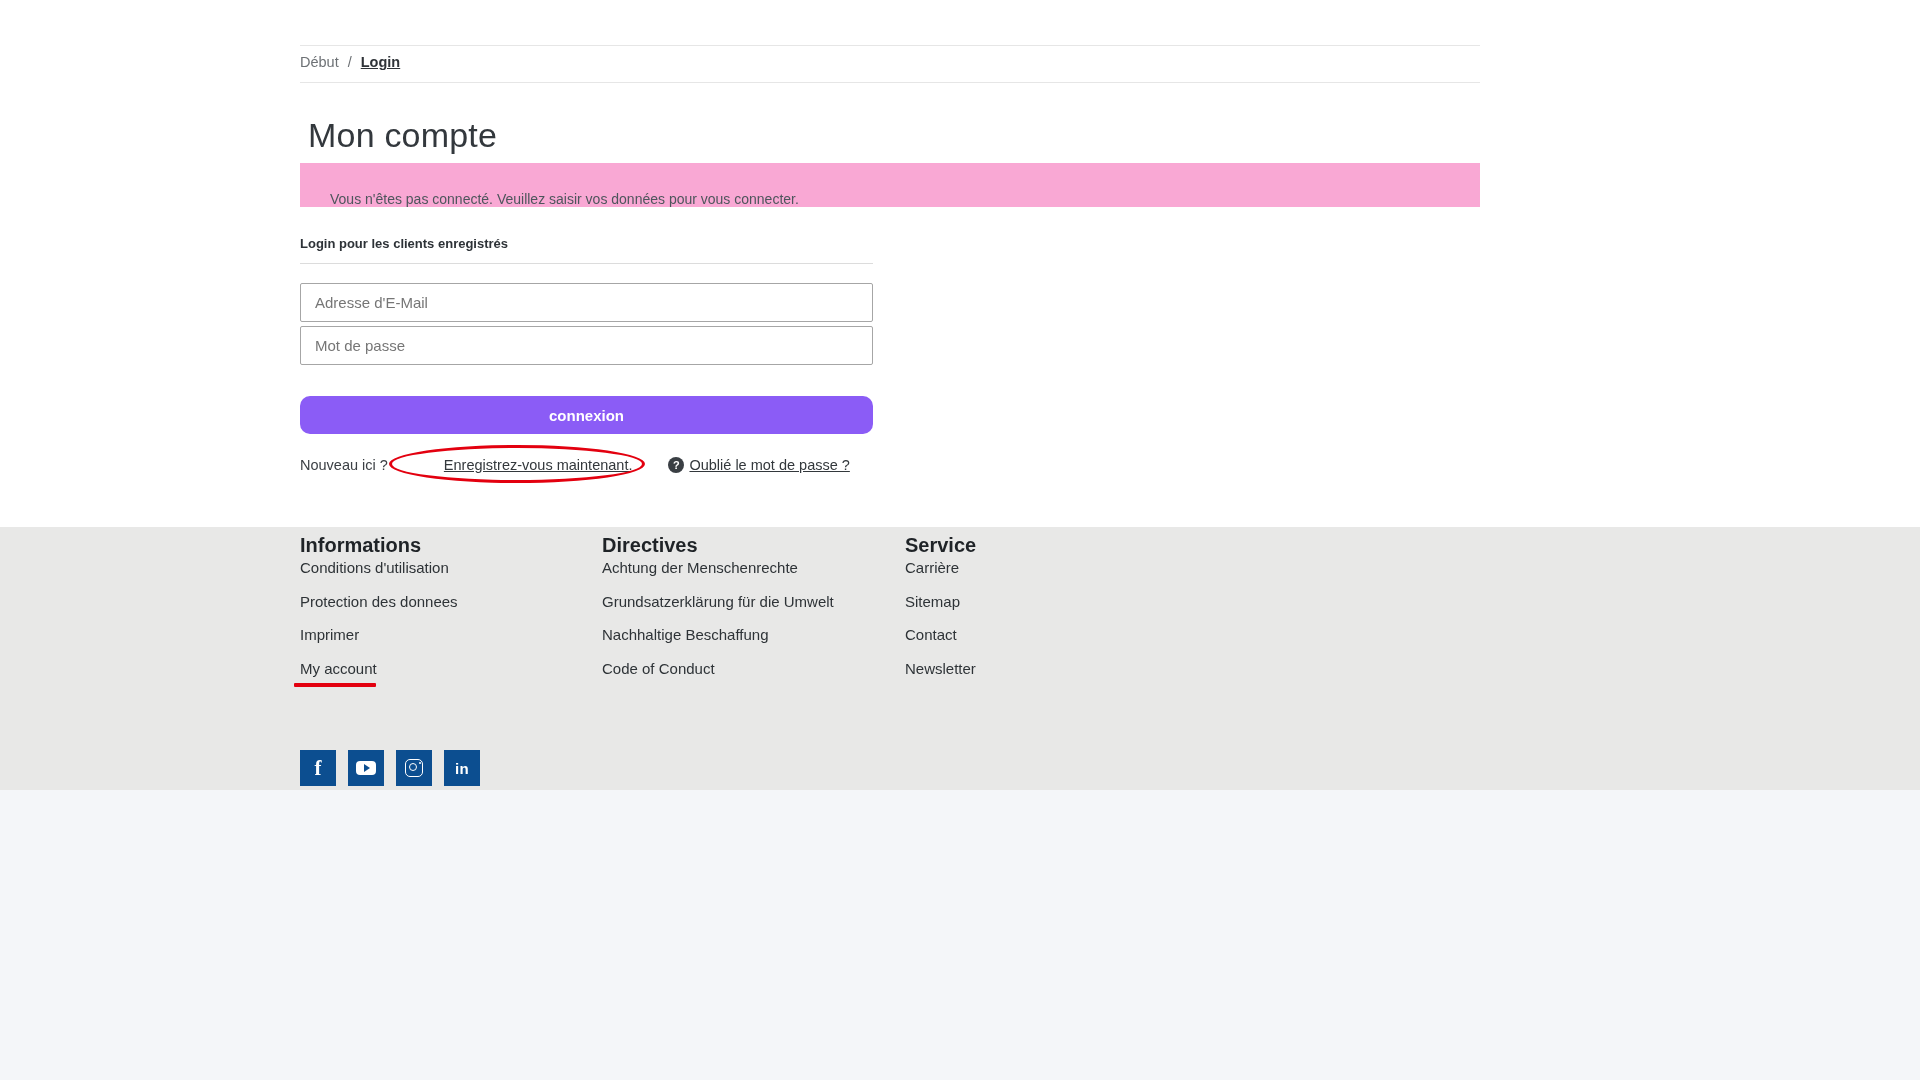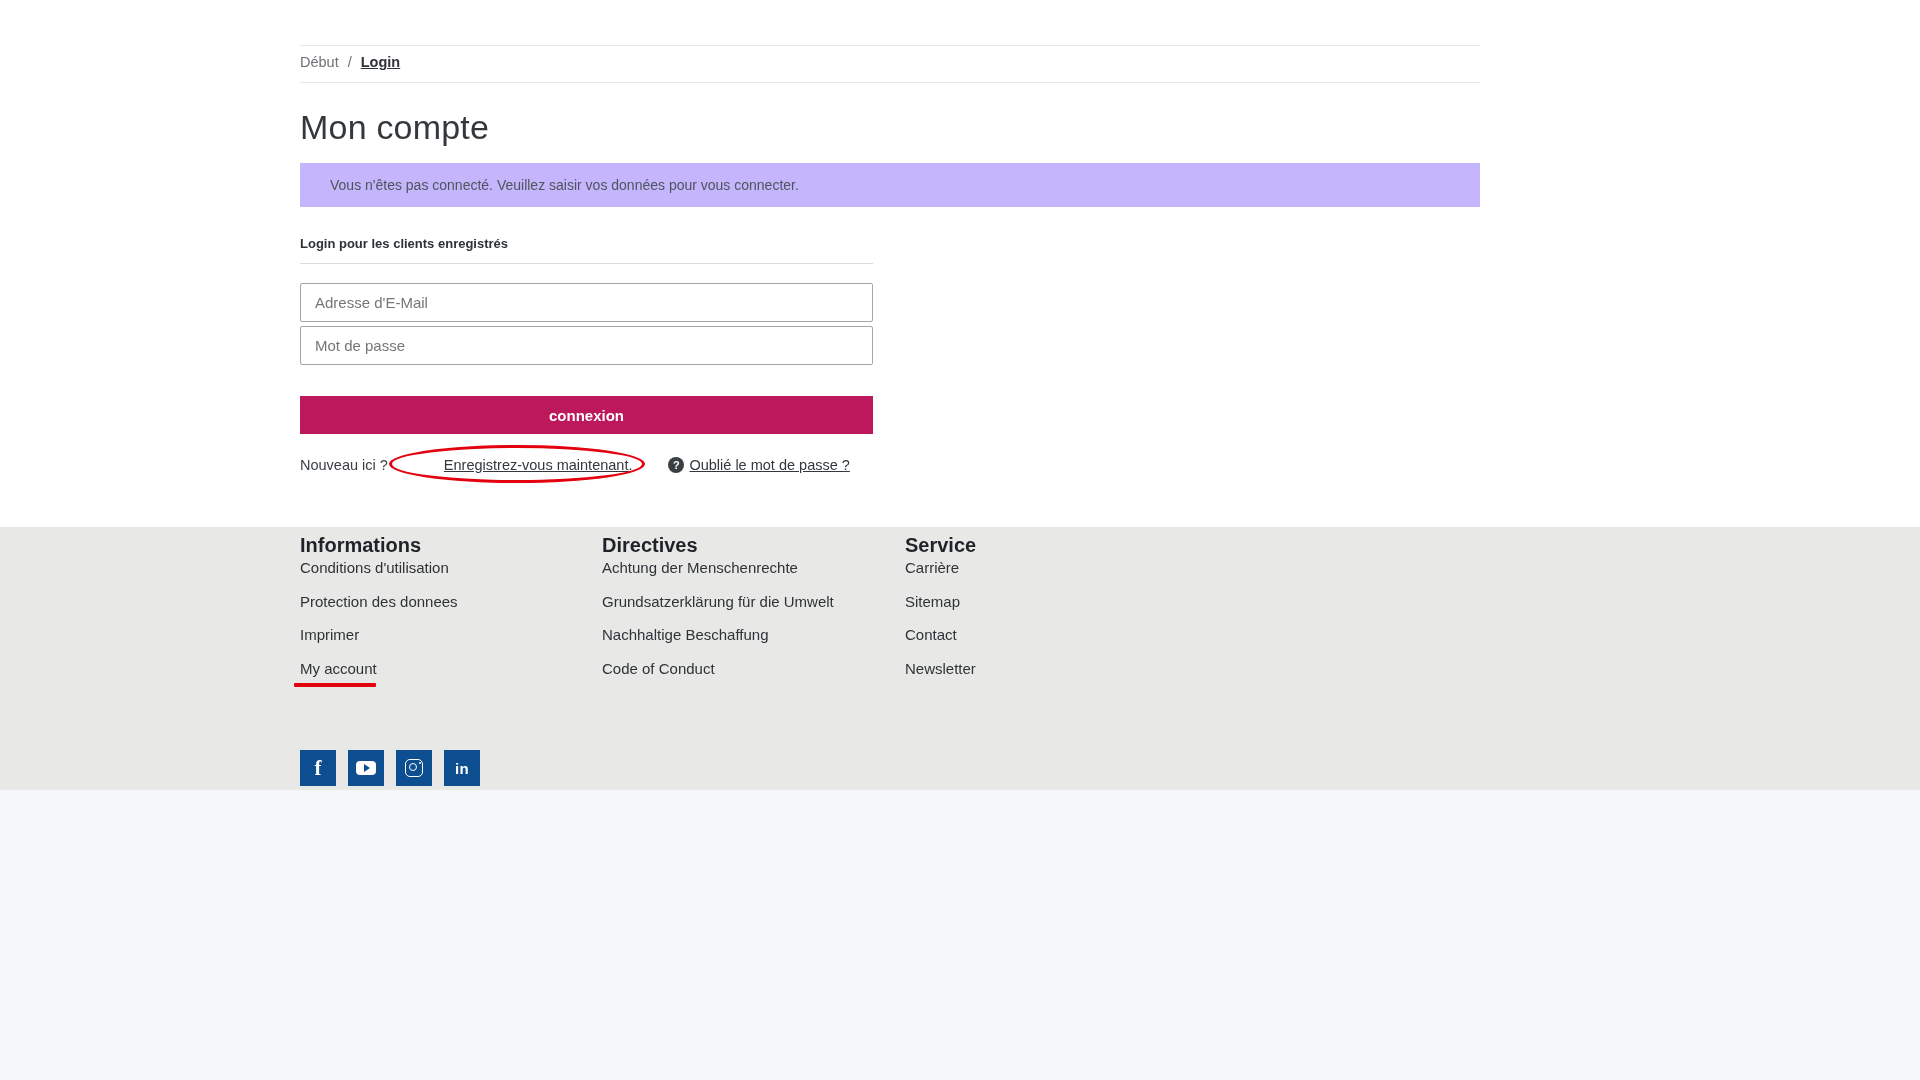--- a/index.html
+++ b/index.html
@@ -9,34 +9,34 @@
   .hairline{position:absolute;left:300px;width:1180px;height:1px;background:#e6e6e6;}
   #line-top{top:45px;}
   #line-breadcrumb{top:82px;}
   #breadcrumb{top:54px;left:300px;font-size:14.5px;color:#6d7175;display:flex;gap:9px;align-items:center;}
   #breadcrumb .crumb-home{color:#6d7175;cursor:pointer;}
   #breadcrumb .crumb-sep{color:#6d7175;}
   #breadcrumb .crumb-current{color:#2f3338;font-weight:bold;text-decoration:underline;}
   
   #page-title{top:108px;left:300px;font-size:34px;font-weight:300;color:#33383d;letter-spacing:.2px;}
   
-  #alert{top:163px;left:300px;width:1180px;height:44px;background:#c4b5fd;
-    display:flex;align-items:center;box-sizing:border-box;padding-left:30px;
+  #alert{top:163px;left:300px;width:1180px;height:44px;background:#f9a8d4;
+    display:flex;align-items:flex-end;box-sizing:border-box;padding-left:30px;
     font-size:14px;color:#4e555c;}
   
   #form-heading{top:236px;left:300px;font-size:13px;font-weight:bold;color:#2d3237;}
   #form-divider{top:263px;left:300px;width:573px;height:1px;background:#dcdcdc;}
   .text-input{position:absolute;left:300px;width:573px;height:39px;box-sizing:border-box;
     border:1px solid #a6a6a6;border-radius:2px;padding:9px 14px;font-size:15px;
     font-family:"Liberation Sans",sans-serif;color:#2f3338;background:#fff;outline:none;}
   .text-input::placeholder{color:#767676;opacity:1;}
   #email-input{top:283px;}
   #password-input{top:326px;}
-  #login-button{top:396px;left:300px;width:573px;height:38px;background:#be185d;border:none;
-    border-radius:0;color:#ffffff;font-size:15px;font-weight:bold;cursor:pointer;
+  #login-button{top:396px;left:300px;width:573px;height:38px;background:#8b5cf6;border:none;
+    border-radius:10px;color:#ffffff;font-size:15px;font-weight:bold;cursor:pointer;
     font-family:"Liberation Sans",sans-serif;}
   
   #register-row{top:457px;left:300px;display:flex;align-items:center;font-size:14.5px;color:#3c4045;}
   #register-link-wrap{position:relative;margin-left:9px;}
   #register-link{color:#33383c;text-decoration:underline;cursor:pointer;white-space:nowrap;margin-left:47px;}
   #register-annotation{position:absolute;left:-8px;right:-13px;top:-12px;bottom:-10px;
     border:3px solid #e3000f;border-radius:50%;pointer-events:none;}
   #forgot-wrap{margin-left:36px;display:flex;align-items:center;cursor:pointer;}
   #question-icon{width:16px;height:16px;border-radius:50%;background:#3a3f44;color:#ffffff;
     font-size:11px;font-weight:bold;display:flex;align-items:center;justify-content:center;
@@ -77,21 +77,21 @@
 
 <div class="hairline" id="line-top"></div>
 
 <nav class="abs" id="breadcrumb">
   <span class="crumb-home">Début</span>
   <span class="crumb-sep">/</span>
   <span class="crumb-current">Login</span>
 </nav>
 <div class="hairline" id="line-breadcrumb"></div>
 
-<h1 class="abs" id="page-title" style="margin:0;">Mon compte</h1>
+<h1 class="abs" id="page-title" style="margin:8px;">Mon compte</h1>
 
 <div class="abs" id="alert">
   <span>Vous n'êtes pas connecté. Veuillez saisir vos données pour vous connecter.</span>
 </div>
 
 <div class="abs" id="form-heading">Login pour les clients enregistrés</div>
 <div class="abs" id="form-divider"></div>
 
 <input type="text" class="text-input" id="email-input" placeholder="Adresse d'E-Mail" style="">
 

